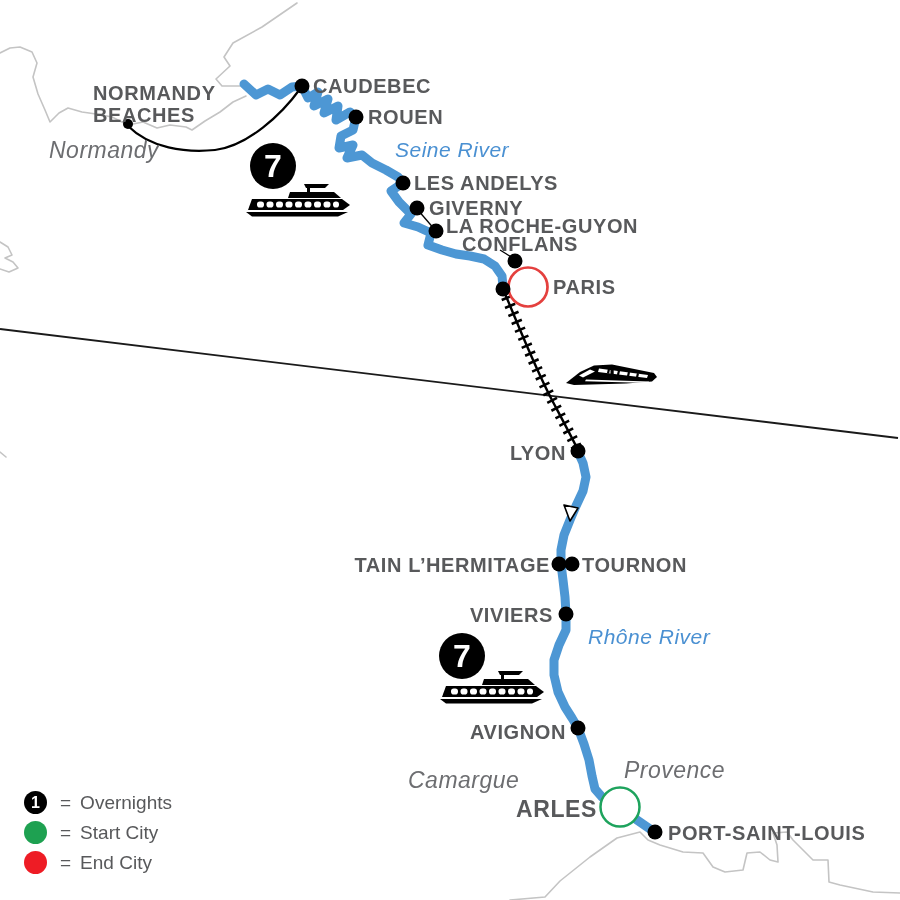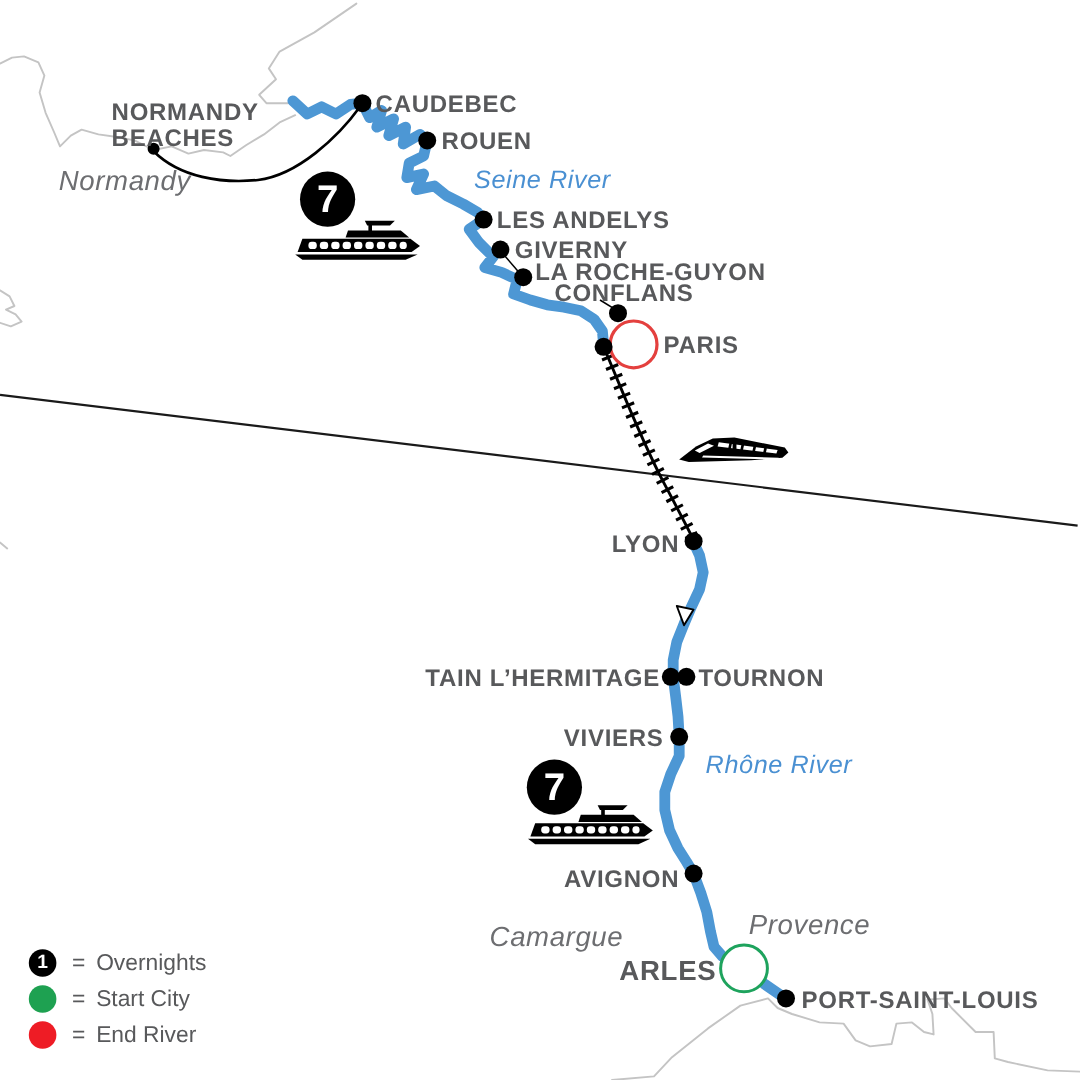--- a/index.html
+++ b/index.html
@@ -196,18 +196,18 @@
       <span class="legend-swatch start"></span>
       <span class="legend-text">
         <span>=</span>
         <span>Start City</span>
       </span>
     </div>
     <div class="legend-row">
       <span class="legend-swatch end"></span>
       <span class="legend-text">
         <span>=</span>
-        <span>End River</span>
+        <span>End City</span>
       </span>
     </div>
   </div>
 
 </div>
 
 </body></html>

